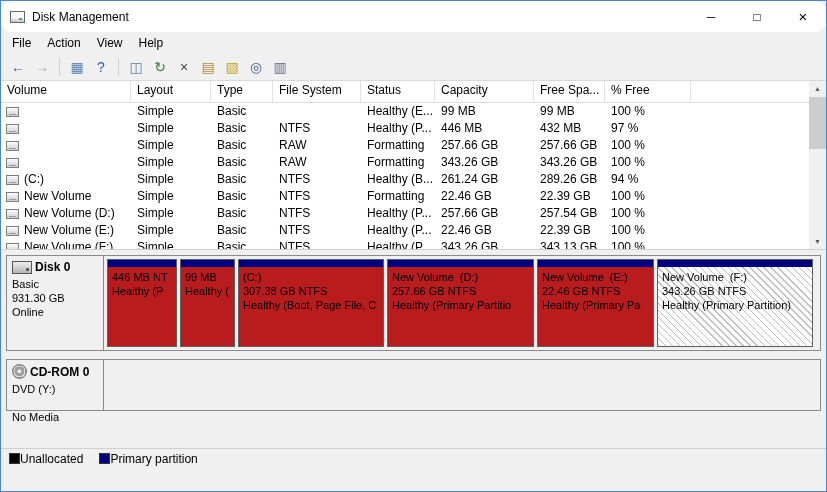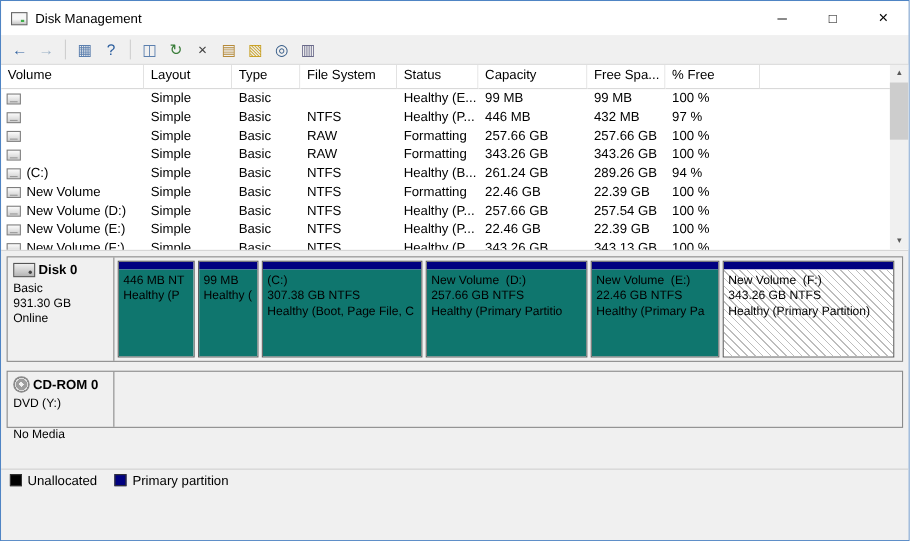--- a/index.html
+++ b/index.html
@@ -1,21 +1,21 @@
 <!DOCTYPE html>
 <html><head>
 <meta charset="utf-8">
 <style>
   *{box-sizing:border-box;margin:0;padding:0;}
   html,body{width:827px;height:492px;overflow:hidden;}
   body{font-family:"Liberation Sans",sans-serif;font-size:12px;color:#000;background:#fff;}
   .window{width:827px;height:492px;border:1px solid #4f84c4;display:flex;flex-direction:column;background:#f0f0f0;overflow:hidden;}
 
   
-  .titlebar{flex:0 0 31px;background:#fff;display:flex;align-items:center;}
+  .titlebar{flex:0 0 31px;background:#fff;display:flex;align-items:center;border-radius:11px;}
   .app-icon{width:15px;height:12px;margin:0 7px 0 9px;border:1px solid #666;background:linear-gradient(#f7f7f7 55%,#c6c6c6);position:relative;}
   .app-icon::after{content:"";position:absolute;right:2px;bottom:2px;width:3px;height:2px;background:#3fae49;}
   .title{font-size:12px;}
   .controls{margin-left:auto;display:flex;height:100%;}
   .ctrl{width:46px;height:100%;border:0;background:transparent;font-family:inherit;font-size:12px;display:flex;align-items:center;justify-content:center;cursor:default;color:#000;}
   .ctrl.close{font-size:15px;}
 
   
   .menubar{flex:0 0 22px;background:#f0f0f0;display:flex;align-items:center;padding-left:3px;}
   .menu-item{padding:3px 8px;}
@@ -49,45 +49,51 @@
   .disk-row.cdrom{height:52px;margin-top:8px;}
   .disk-label{flex:0 0 97px;border-right:1px solid #8a8a8a;padding:4px 5px;}
   .disk-title{display:flex;align-items:center;gap:3px;font-weight:bold;margin-bottom:3px;}
   .hdd-icon{flex:0 0 20px;width:20px;height:13px;border:1px solid #555;background:linear-gradient(#efefef,#b5b5b5);position:relative;}
   .hdd-icon::after{content:"";position:absolute;right:2px;bottom:2px;width:3px;height:3px;border-radius:50%;background:#444;}
   .cd-icon{flex:0 0 15px;width:15px;height:15px;border-radius:50%;background:radial-gradient(circle,#f0f0f0 0 2px,#9e9e9e 2px 5px,#dcdcdc 5px 6px,#8a8a8a 6px);}
   .disk-line{font-size:11px;line-height:14px;min-height:14px;white-space:pre;overflow:hidden;}
   .part-strip{flex:1;display:flex;padding:3px;gap:3px;overflow:hidden;}
   .part{border:1px solid #5f5f5f;background:#fff;display:flex;flex-direction:column;overflow:hidden;flex-shrink:0;}
   .band{flex:0 0 7px;}
-  .pbody{flex:1;padding:3px 4px;background:#0f766e;}
+  .pbody{flex:1;padding:3px 4px;background:#b91c1c;}
   .part.selected .pbody{background:repeating-linear-gradient(45deg,#bdbdbd 0 1px,transparent 1px 5px),#fff;}
   .pline{font-size:11px;line-height:14px;white-space:pre;overflow:hidden;}
 
   
   .legend{flex:0 0 20px;background:#f0f0f0;border-top:1px solid #d0d0d0;display:flex;align-items:center;padding-left:8px;gap:16px;}
-  .legend-item{display:flex;align-items:center;gap:5px;}
+  .legend-item{display:flex;align-items:center;}
   .swatch{width:11px;height:11px;border:1px solid #333;}
   .statusbar{flex:1;background:#f0f0f0;}
 </style>
 </head>
 <body>
 
 <div class="window">
 
   <div class="titlebar">
     <span class="app-icon"></span>
     <span class="title">Disk Management</span>
     <div class="controls">
       <button class="ctrl">─</button>
       <button class="ctrl">□</button>
       <button class="ctrl close">×</button>
     </div>
   </div>
 
+  <div class="menubar">
+      <div class="menu-item">File</div>
+      <div class="menu-item">Action</div>
+      <div class="menu-item">View</div>
+      <div class="menu-item">Help</div>
+    </div>
 
   <div class="toolbar">
       <div class="tb-btn" style="color: rgb(45, 95, 158);">←</div>
       <div class="tb-btn" style="color: rgb(154, 176, 198);">→</div>
       <div class="tb-sep"></div>
       <div class="tb-btn" style="color: rgb(91, 127, 174);">▦</div>
       <div class="tb-btn" style="color: rgb(45, 95, 158);">?</div>
       <div class="tb-sep"></div>
       <div class="tb-btn" style="color: rgb(91, 127, 174);">◫</div>
       <div class="tb-btn" style="color: rgb(58, 125, 58);">↻</div>

